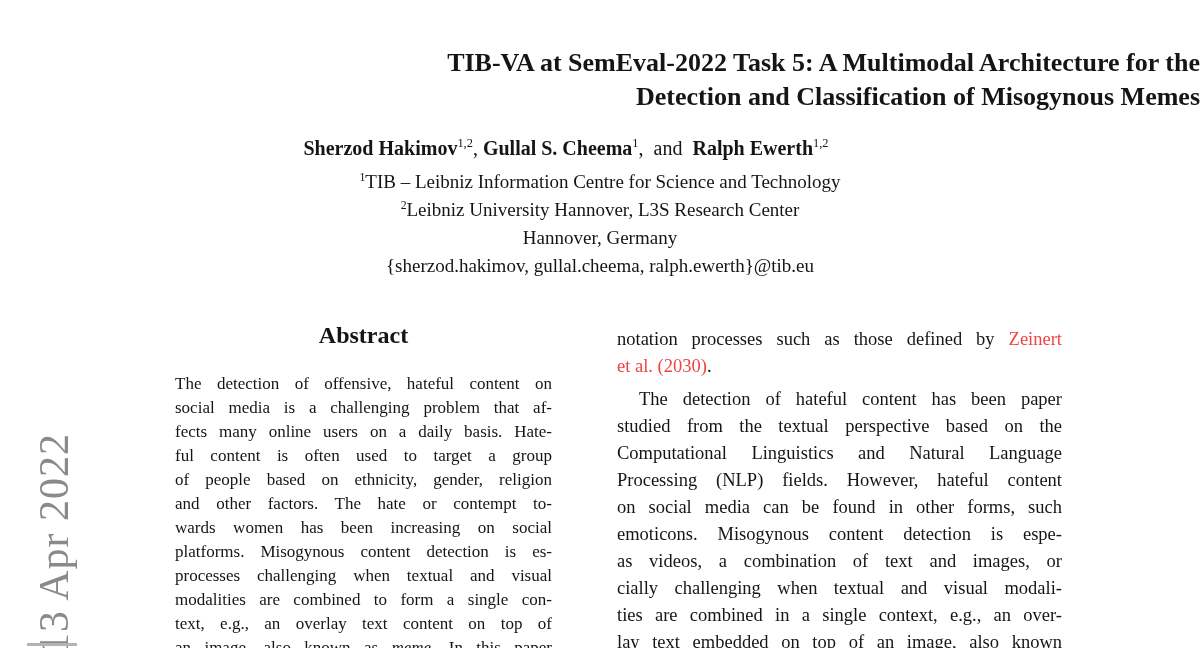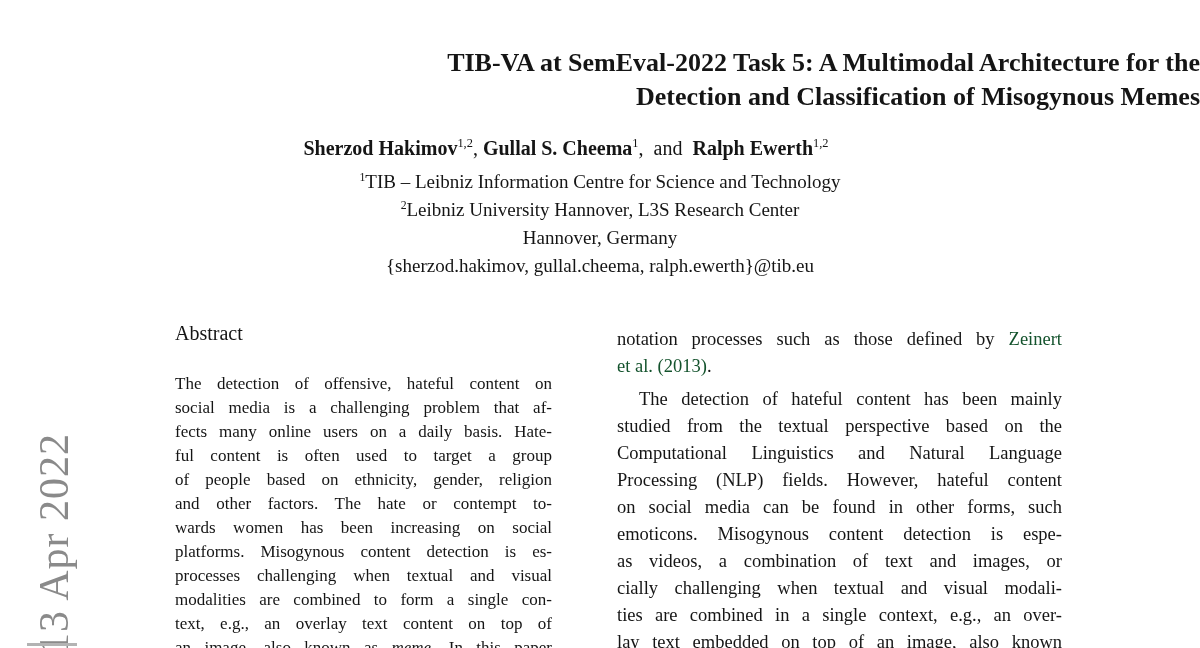--- a/index.html
+++ b/index.html
@@ -18,39 +18,39 @@
     text-align:center; font-size:20px; white-space:pre;
   }
   .authors .name { font-weight:bold; }
   .affil {
     position:absolute; top:168px; left:0; width:1200px;
     text-align:center; font-size:19px; line-height:28px;
   }
 
   .abstract-head {
     position:absolute; top:322px; left:175px; width:377px;
-    font-weight:normal; font-size:20px;
+    text-align:center; font-weight:bold; font-size:24px;
   }
   .abstract-body {
     position:absolute; top:372px; left:175px; width:377px;
     font-size:17px; line-height:24px;
   }
   .abstract-body .ln { text-align:justify; text-align-last:justify; height:24px; overflow:hidden; }
   .em { font-style:italic; }
 
   .right-col {
     position:absolute; top:326px; left:617px; width:445px;
     font-size:18.5px; line-height:27.2px;
   }
   .right-col .ln { text-align:justify; text-align-last:justify; height:27px; overflow:hidden; }
   .right-col .ln.short { text-align-last:left; }
   .right-col .para2 { margin-top:6px; }
   .right-col .indent { text-indent:22px; }
 
-  .link { color:#14532d; cursor:pointer;margin-top:12px; }
+  .link { color:#ef4444; cursor:pointer;margin-top:12px; }
 
   .stamp {
     position:absolute; left:30px; top:654px;
     transform:rotate(-90deg); transform-origin:0 0;
     font-size:42px; color:#8a8a8a; white-space:nowrap; letter-spacing:1px;
     font-family:"Liberation Serif", serif;
   }
   .stamp-frag {
     position:absolute; left:27px; top:643px; width:50px; height:3px;
     background:#b3b3b3;
@@ -90,22 +90,22 @@
     <div class="ln">wards women has been increasing on social</div>
     <div class="ln">platforms. Misogynous content detection is es-</div>
     <div class="ln">processes challenging when textual and visual</div>
     <div class="ln">modalities are combined to form a single con-</div>
     <div class="ln">text, e.g., an overlay text content on top of</div>
     <div class="ln"><span>an image, also known as </span><span class="em">meme</span><span>. In this paper</span></div>
   </div>
 
   <div class="right-col">
     <div class="ln"><span>notation processes such as those defined by </span><span class="link">Zeinert</span></div>
-    <div class="ln short"><span class="link">et al. (2013)</span><span>.</span></div>
-    <div class="ln para2 indent">The detection of hateful content has been mainly</div>
+    <div class="ln short"><span class="link">et al. (2030)</span><span>.</span></div>
+    <div class="ln para2 indent">The detection of hateful content has been paper</div>
     <div class="ln">studied from the textual perspective based on the</div>
     <div class="ln">Computational Linguistics and Natural Language</div>
     <div class="ln">Processing (NLP) fields. However, hateful content</div>
     <div class="ln">on social media can be found in other forms, such</div>
     <div class="ln">emoticons. Misogynous content detection is espe-</div>
     <div class="ln">as videos, a combination of text and images, or</div>
     <div class="ln">cially challenging when textual and visual modali-</div>
     <div class="ln">ties are combined in a single context, e.g., an over-</div>
     <div class="ln">lay text embedded on top of an image, also known</div>
   </div>

